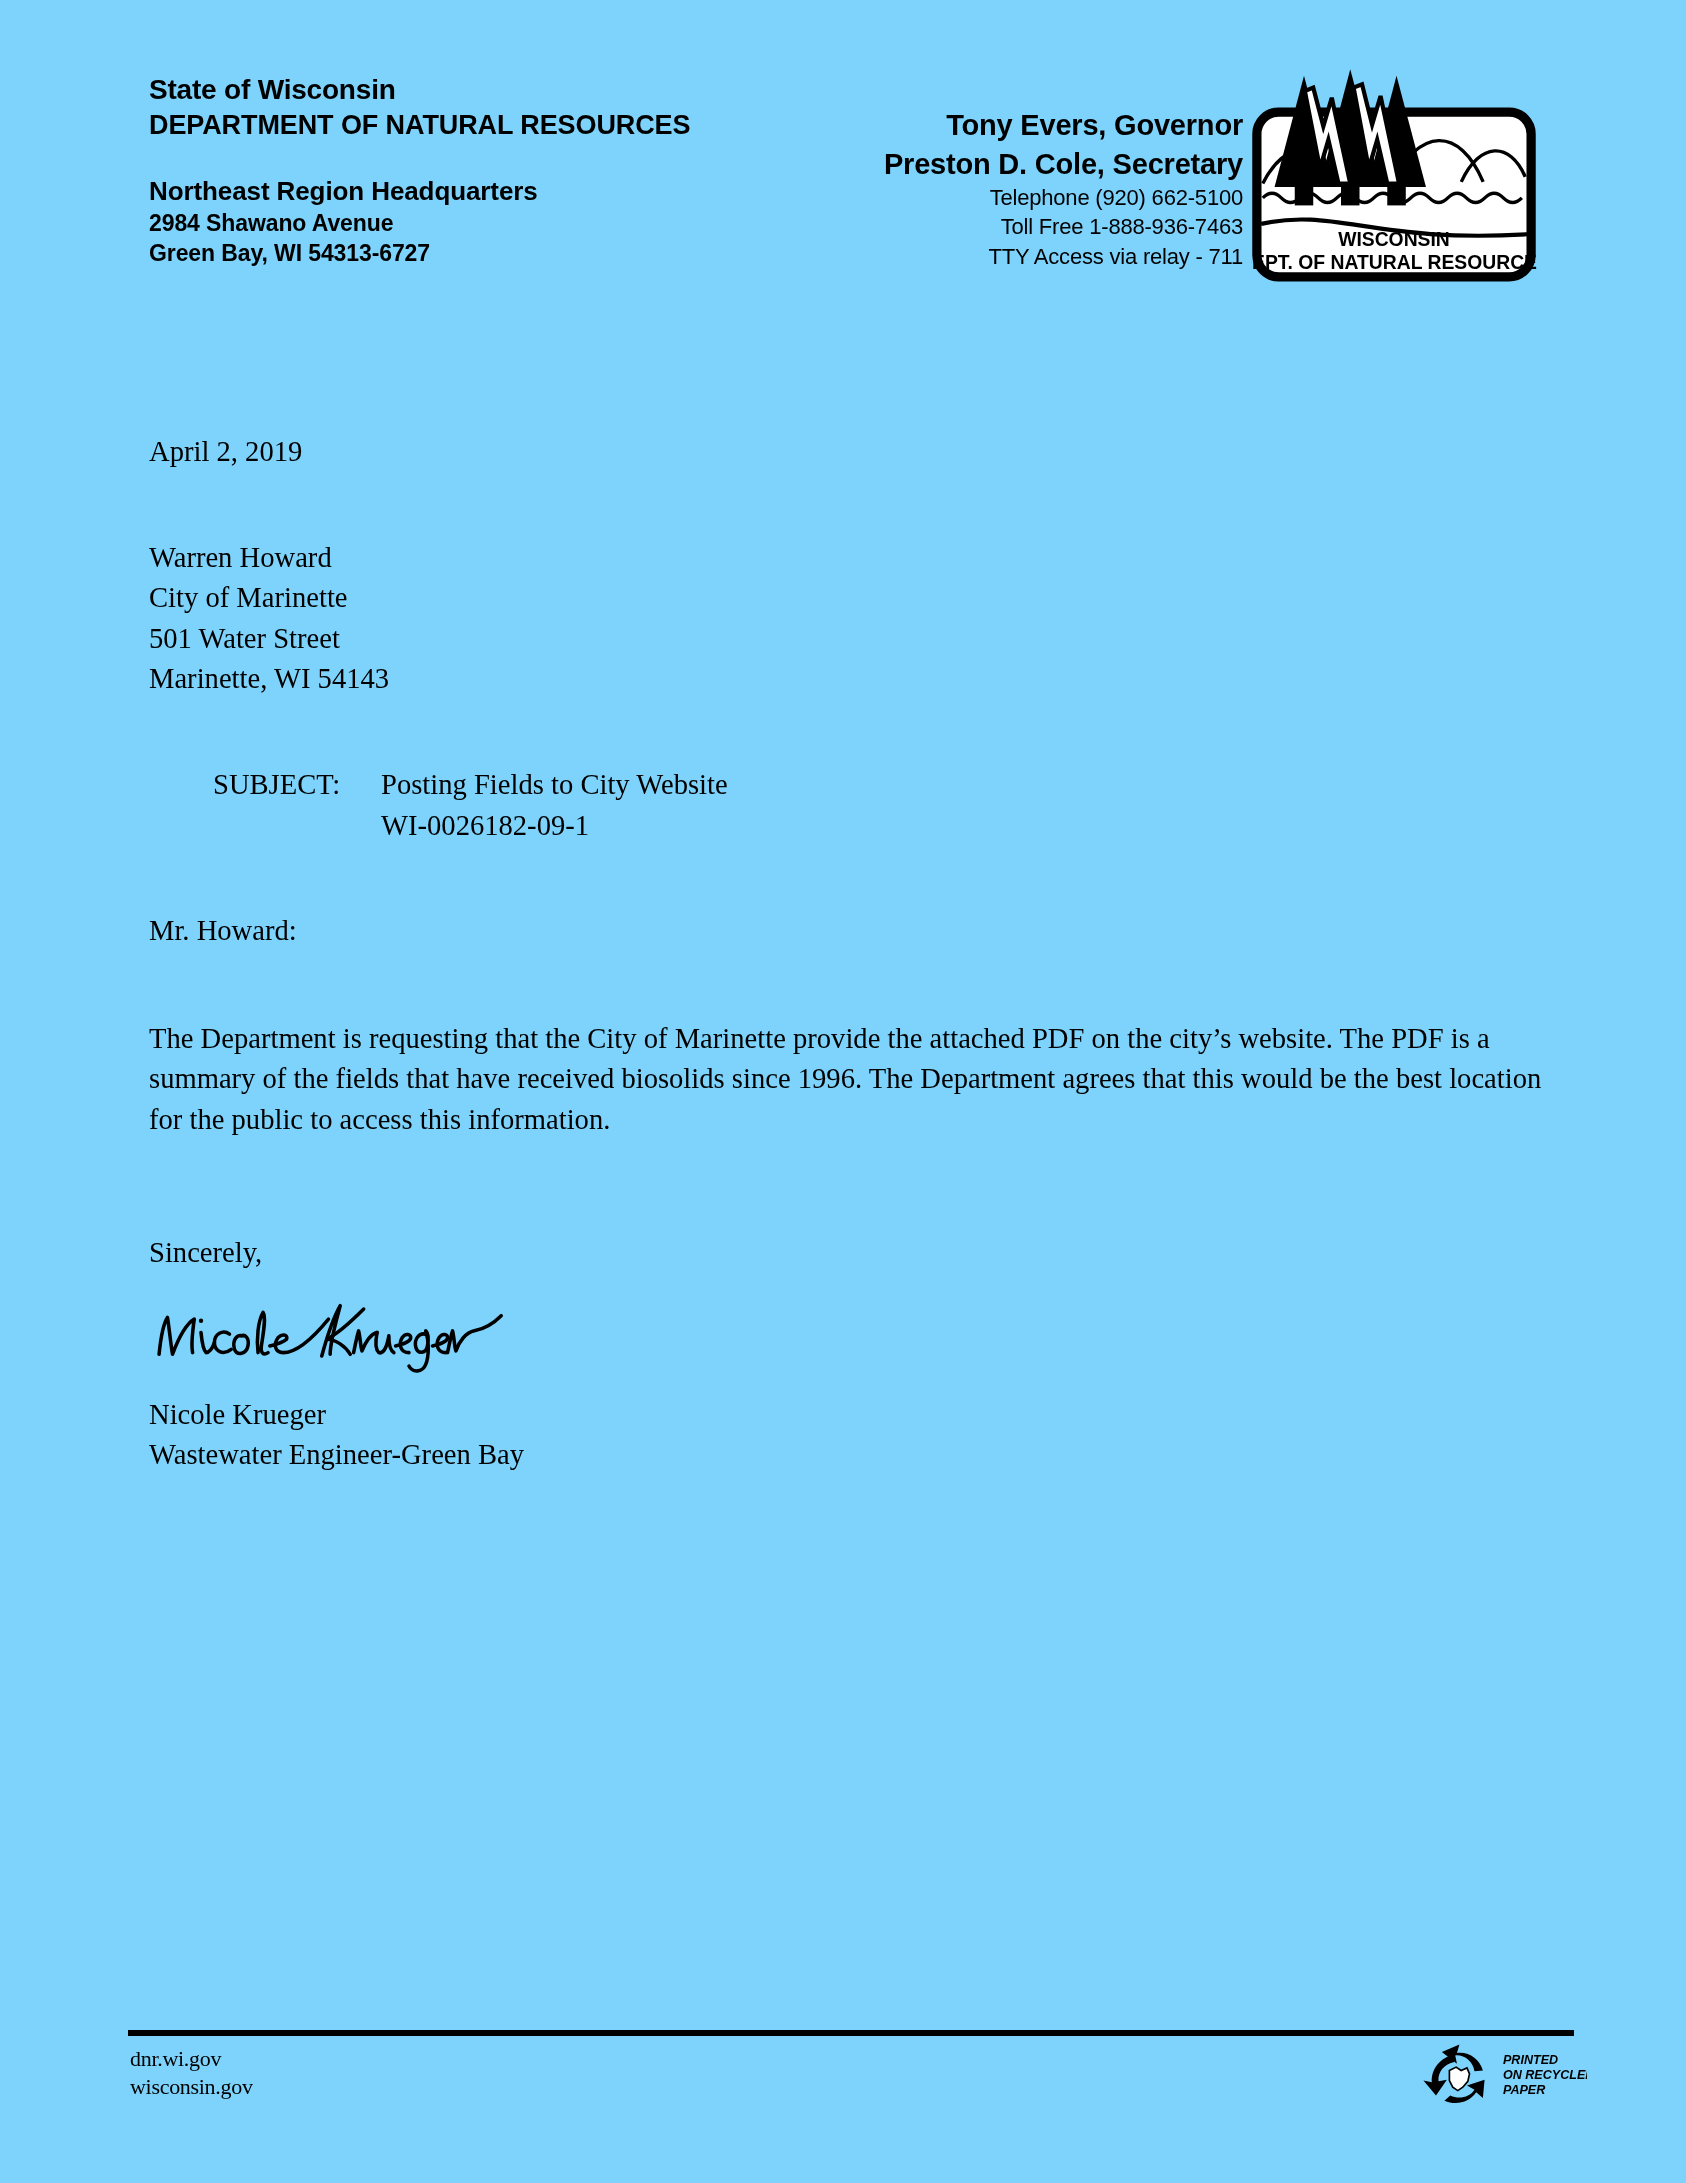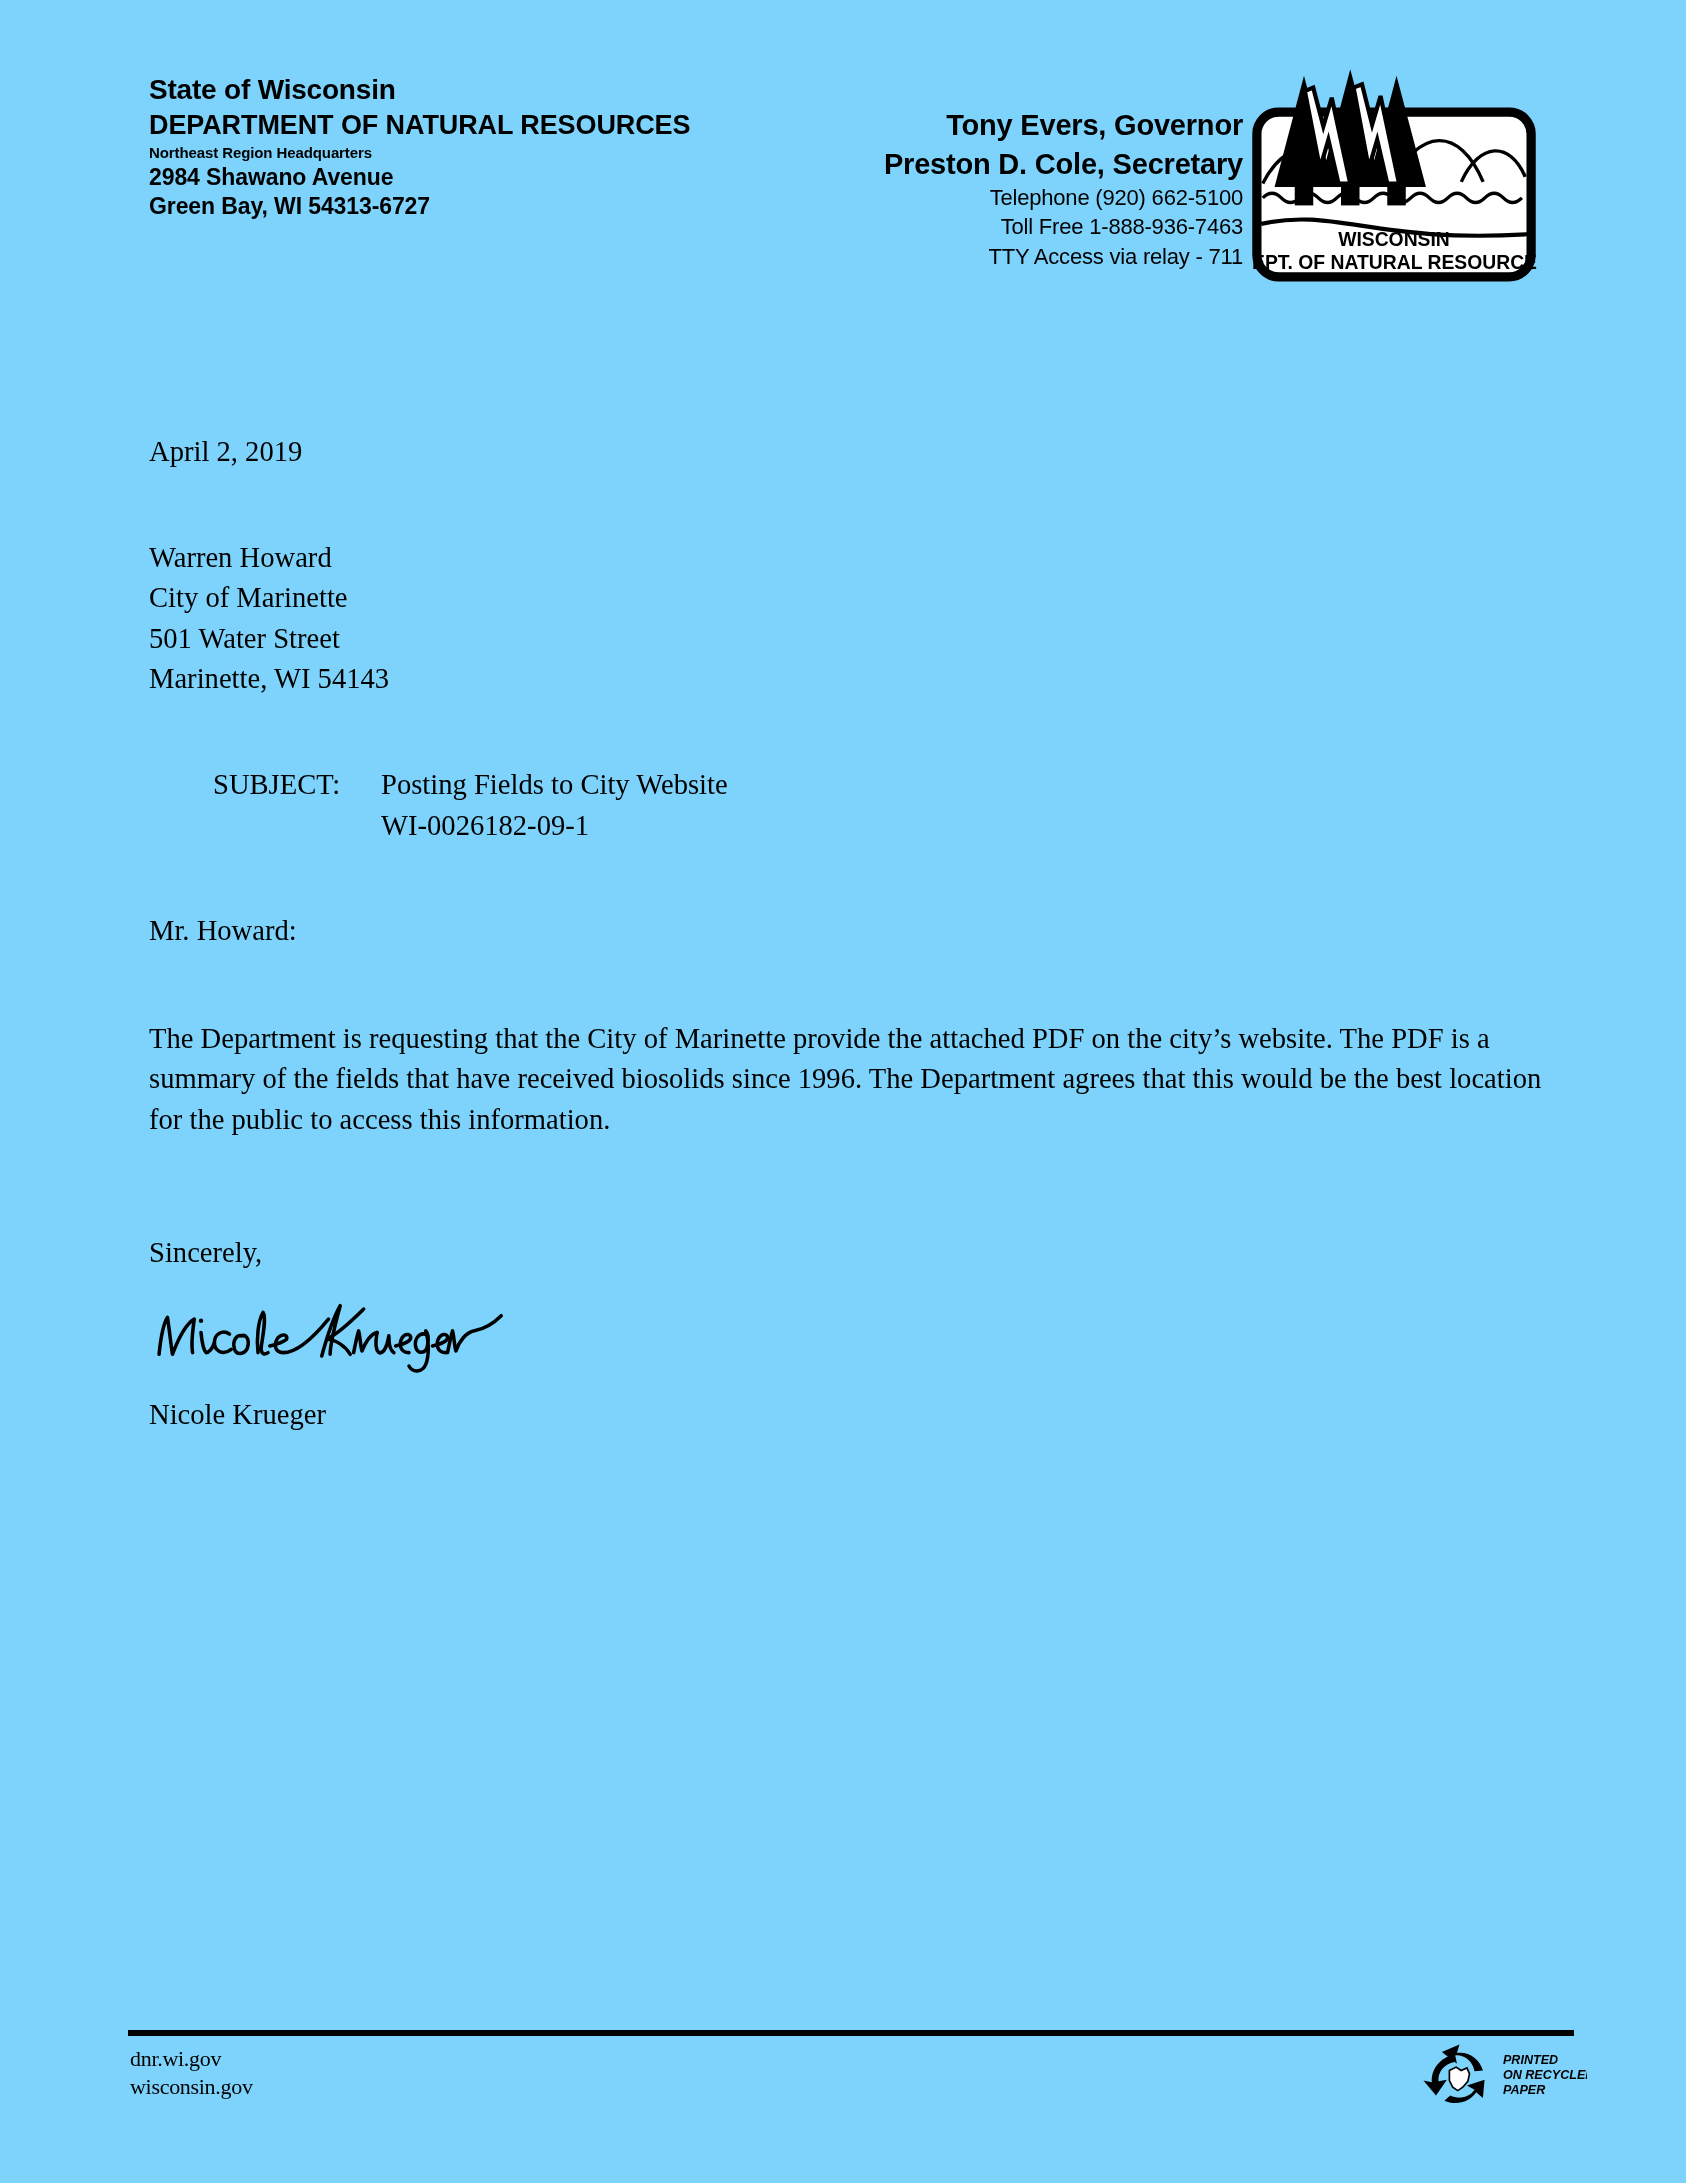--- a/index.html
+++ b/index.html
@@ -34,21 +34,21 @@
   .agency-block {
     position: absolute;
     left: 149px;
     top: 12.6px;
     font-family: "Liberation Sans", "DejaVu Sans", sans-serif;
     font-weight: bold;
     line-height: 1.30;
   }
   .agency-line-1 { font-size: 28px; letter-spacing: -0.2px; }
   .agency-line-2 { font-size: 27px; letter-spacing: -0.1px; }
-  .agency-line-3 { font-size: 15px; letter-spacing: -0.1px; }
+  .agency-line-3 { font-size: 26px; letter-spacing: -0.1px; margin-top: 32px; }
   .agency-line-4 { font-size: 23px; letter-spacing: -0.1px; }
   .agency-line-5 { font-size: 23px; letter-spacing: -0.1px; }
 
   .contact-block {
     position: absolute;
     left: 857px;
     top: 47px;
     width: 386px;
     text-align: right;
     font-family: "Liberation Sans", "DejaVu Sans", sans-serif;
@@ -298,20 +298,21 @@
 
           <path d="M338 76 C 346 74, 354 72, 356 67 C 357 62, 350 60, 346 66 C 341 74, 344 84, 354 84"></path>
 
           <path d="M356 84 C 358 74, 360 64, 362 58 C 364 66, 364 76, 366 82 C 370 70, 378 60, 388 58 C 398 56, 410 50, 420 40"></path>
         </g>
       </svg>
     </div>
 
     <div class="signer">
       <div>Nicole Krueger</div>
+      <div>Wastewater Engineer-Green Bay</div>
     </div>
   </div>
 
   <div class="footer">
     <div class="footer-rule"></div>
 
     <div class="footer-urls">
       <div>dnr.wi.gov</div>
       <div>wisconsin.gov</div>
     </div>

